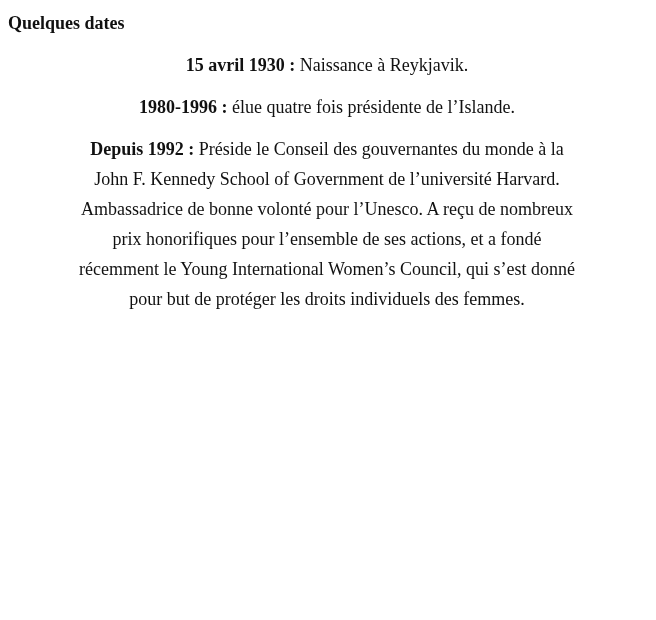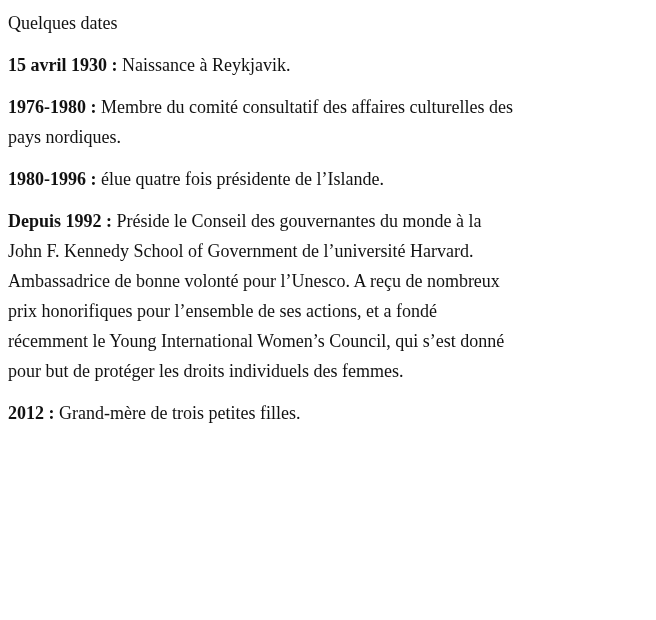--- a/index.html
+++ b/index.html
@@ -14,25 +14,26 @@
     padding: 8px 10px 8px 8px;
     font-family: "Liberation Serif", "DejaVu Serif", serif;
     font-size: 18px;
     line-height: 30px;
     color: #111111;
     background: #ffffff;
   }
   .doc h3.heading {
     font-size: 18px;
     line-height: 30px;
-    font-weight: 400;
+    font-weight: 700;
     margin: 0 0 12px 0;
   }
   .doc p.entry {
     margin: 0 0 12px 0;
+    text-align: center;
   }
   .doc p.entry:last-child {
     margin-bottom: 0;
   }
   .entry-date {
     font-weight: 700;
   }
   .entry-text {
     white-space: pre-wrap; 
   }
@@ -42,27 +43,24 @@
 
 <div class="doc">
 
   <h3 class="heading">Quelques dates</h3>
 
   <p class="entry"><span class="entry-date">15 avril 1930 :</span><span class="entry-text"> Naissance à Reykjavik.</span></p>
 
 
 
 
-  <p class="entry"><span class="entry-date">1976-1980 :</span><span class="entry-text"> Membre du comité consultatif des affaires culturelles des
-pays nordiques.</span></p>
 
   <p class="entry"><span class="entry-date">1980-1996 :</span><span class="entry-text"> élue quatre fois présidente de l’Islande.</span></p>
 
   <p class="entry"><span class="entry-date">Depuis 1992 :</span><span class="entry-text"> Préside le Conseil des gouvernantes du monde à la
 John F. Kennedy School of Government de l’université Harvard.
 Ambassadrice de bonne volonté pour l’Unesco. A reçu de nombreux
 prix honorifiques pour l’ensemble de ses actions, et a fondé
 récemment le Young International Women’s Council, qui s’est donné
 pour but de protéger les droits individuels des femmes.</span></p>
 
-  <p class="entry"><span class="entry-date">2012 :</span><span class="entry-text"> Grand-mère de trois petites filles.</span></p>
 
 </div>
 
 </body></html>

